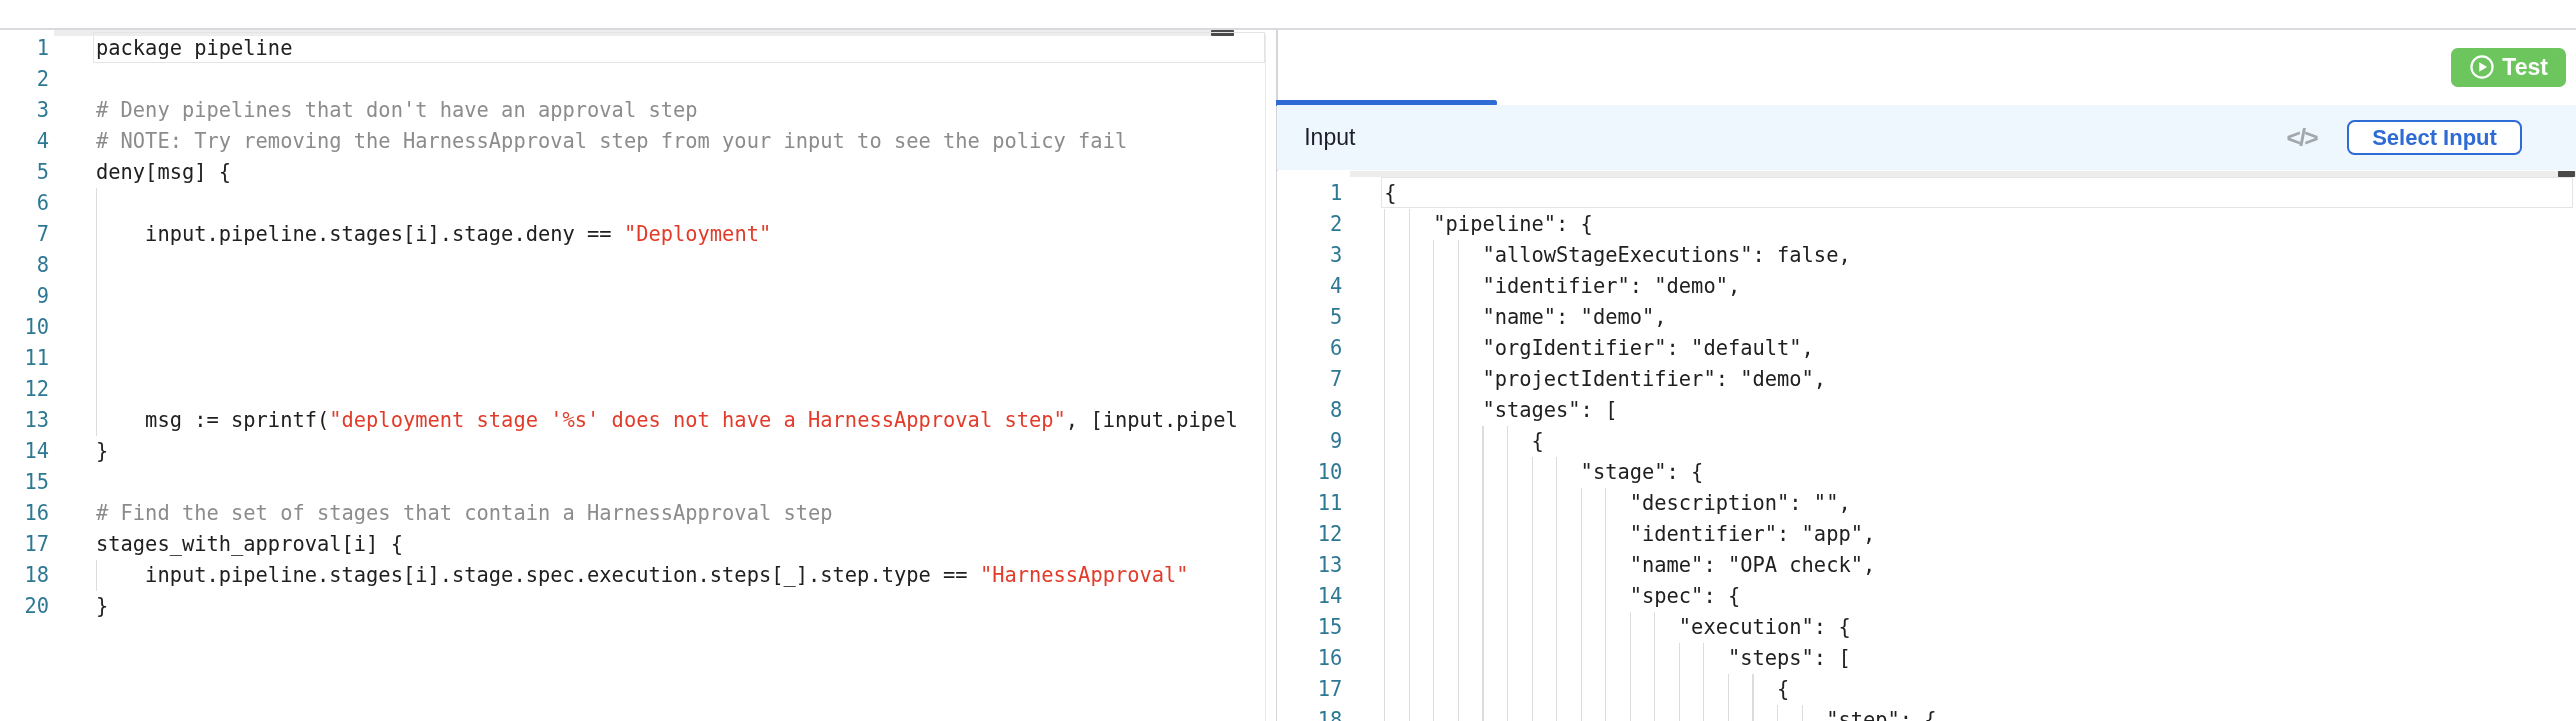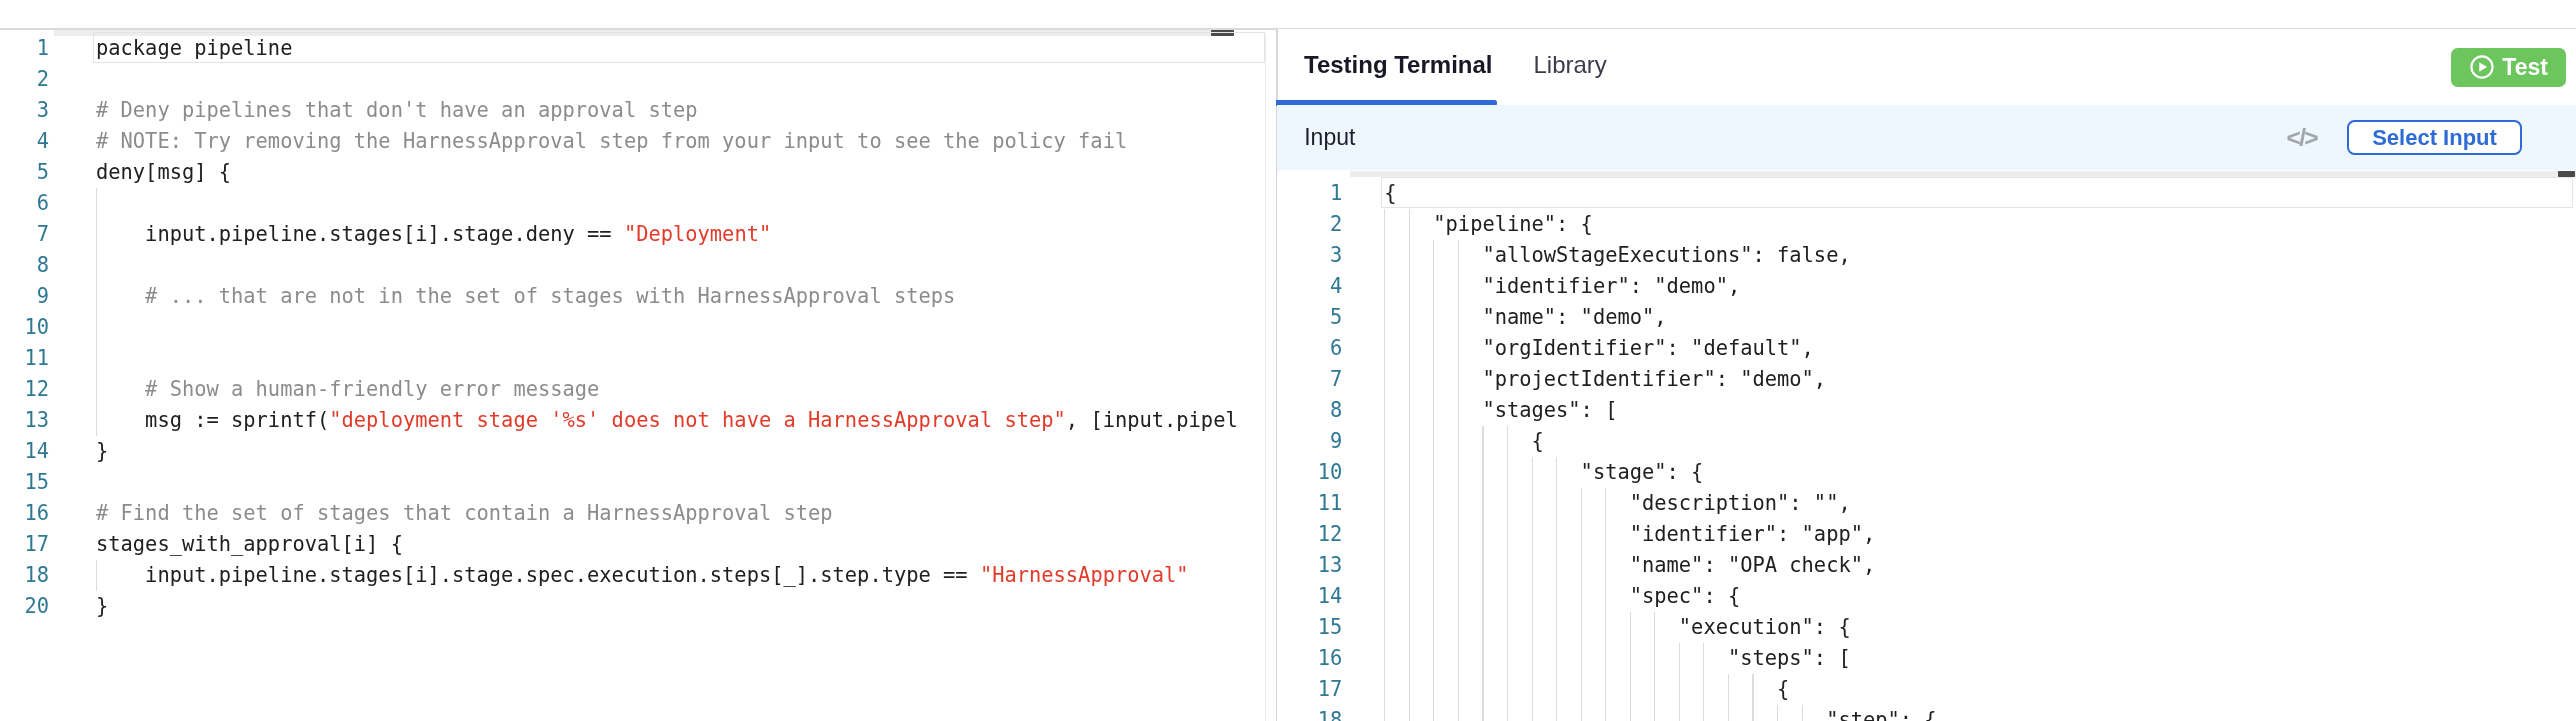--- a/index.html
+++ b/index.html
@@ -89,33 +89,33 @@
       <div class="row">
         <div class="ln">7</div>
         <div class="code"><span class="guide" style="left: 0ch;"></span><span class="seg k">    input.pipeline.stages[i].stage.deny == </span><span class="seg s">"Deployment"</span></div>
       </div>
       <div class="row">
         <div class="ln">8</div>
         <div class="code"><span class="guide" style="left: 0ch;"></span></div>
       </div>
       <div class="row">
         <div class="ln">9</div>
-        <div class="code"><span class="guide" style="left: 0ch;"></span><span class="seg c">    # ... that are not in the set of stages with HarnessApproval steps</span></div>
+        <div class="code"><span class="guide" style="left: 0ch;"></span></div>
       </div>
       <div class="row">
         <div class="ln">10</div>
         <div class="code"><span class="guide" style="left: 0ch;"></span></div>
       </div>
       <div class="row">
         <div class="ln">11</div>
         <div class="code"><span class="guide" style="left: 0ch;"></span></div>
       </div>
       <div class="row">
         <div class="ln">12</div>
-        <div class="code"><span class="guide" style="left: 0ch;"></span><span class="seg c">    # Show a human-friendly error message</span></div>
+        <div class="code"><span class="guide" style="left: 0ch;"></span></div>
       </div>
       <div class="row">
         <div class="ln">13</div>
         <div class="code"><span class="guide" style="left: 0ch;"></span><span class="seg k">    msg := sprintf(</span><span class="seg s">"deployment stage '%s' does not have a HarnessApproval step"</span><span class="seg k">, [input.pipel</span></div>
       </div>
       <div class="row">
         <div class="ln">14</div>
         <div class="code"><span class="seg k">}</span></div>
       </div>
       <div class="row">
@@ -138,24 +138,20 @@
         <div class="ln">20</div>
         <div class="code"><span class="seg k">}</span></div>
       </div>
     </div>
 </div>
 
 <div id="divider" class="abs"></div>
 
 <div id="right-panel" class="abs">
 
-  <div id="tabs">
-    <div class="tab active">Testing Terminal</div>
-    <div class="tab">Library</div>
-  </div>
   <div id="tab-underline"></div>
 
   <button id="test-btn">
     <span style="display:flex;">
       <svg width="26" height="26" viewBox="0 0 31 31">
         <circle cx="15.5" cy="15.5" r="12.6" fill="none" stroke="#ffffff" stroke-width="2.6"></circle>
         <path d="M12.2 9.8 L21.6 15.5 L12.2 21.2 Z" fill="#ffffff"></path>
       </svg>
     </span>
     <span>Test</span>

